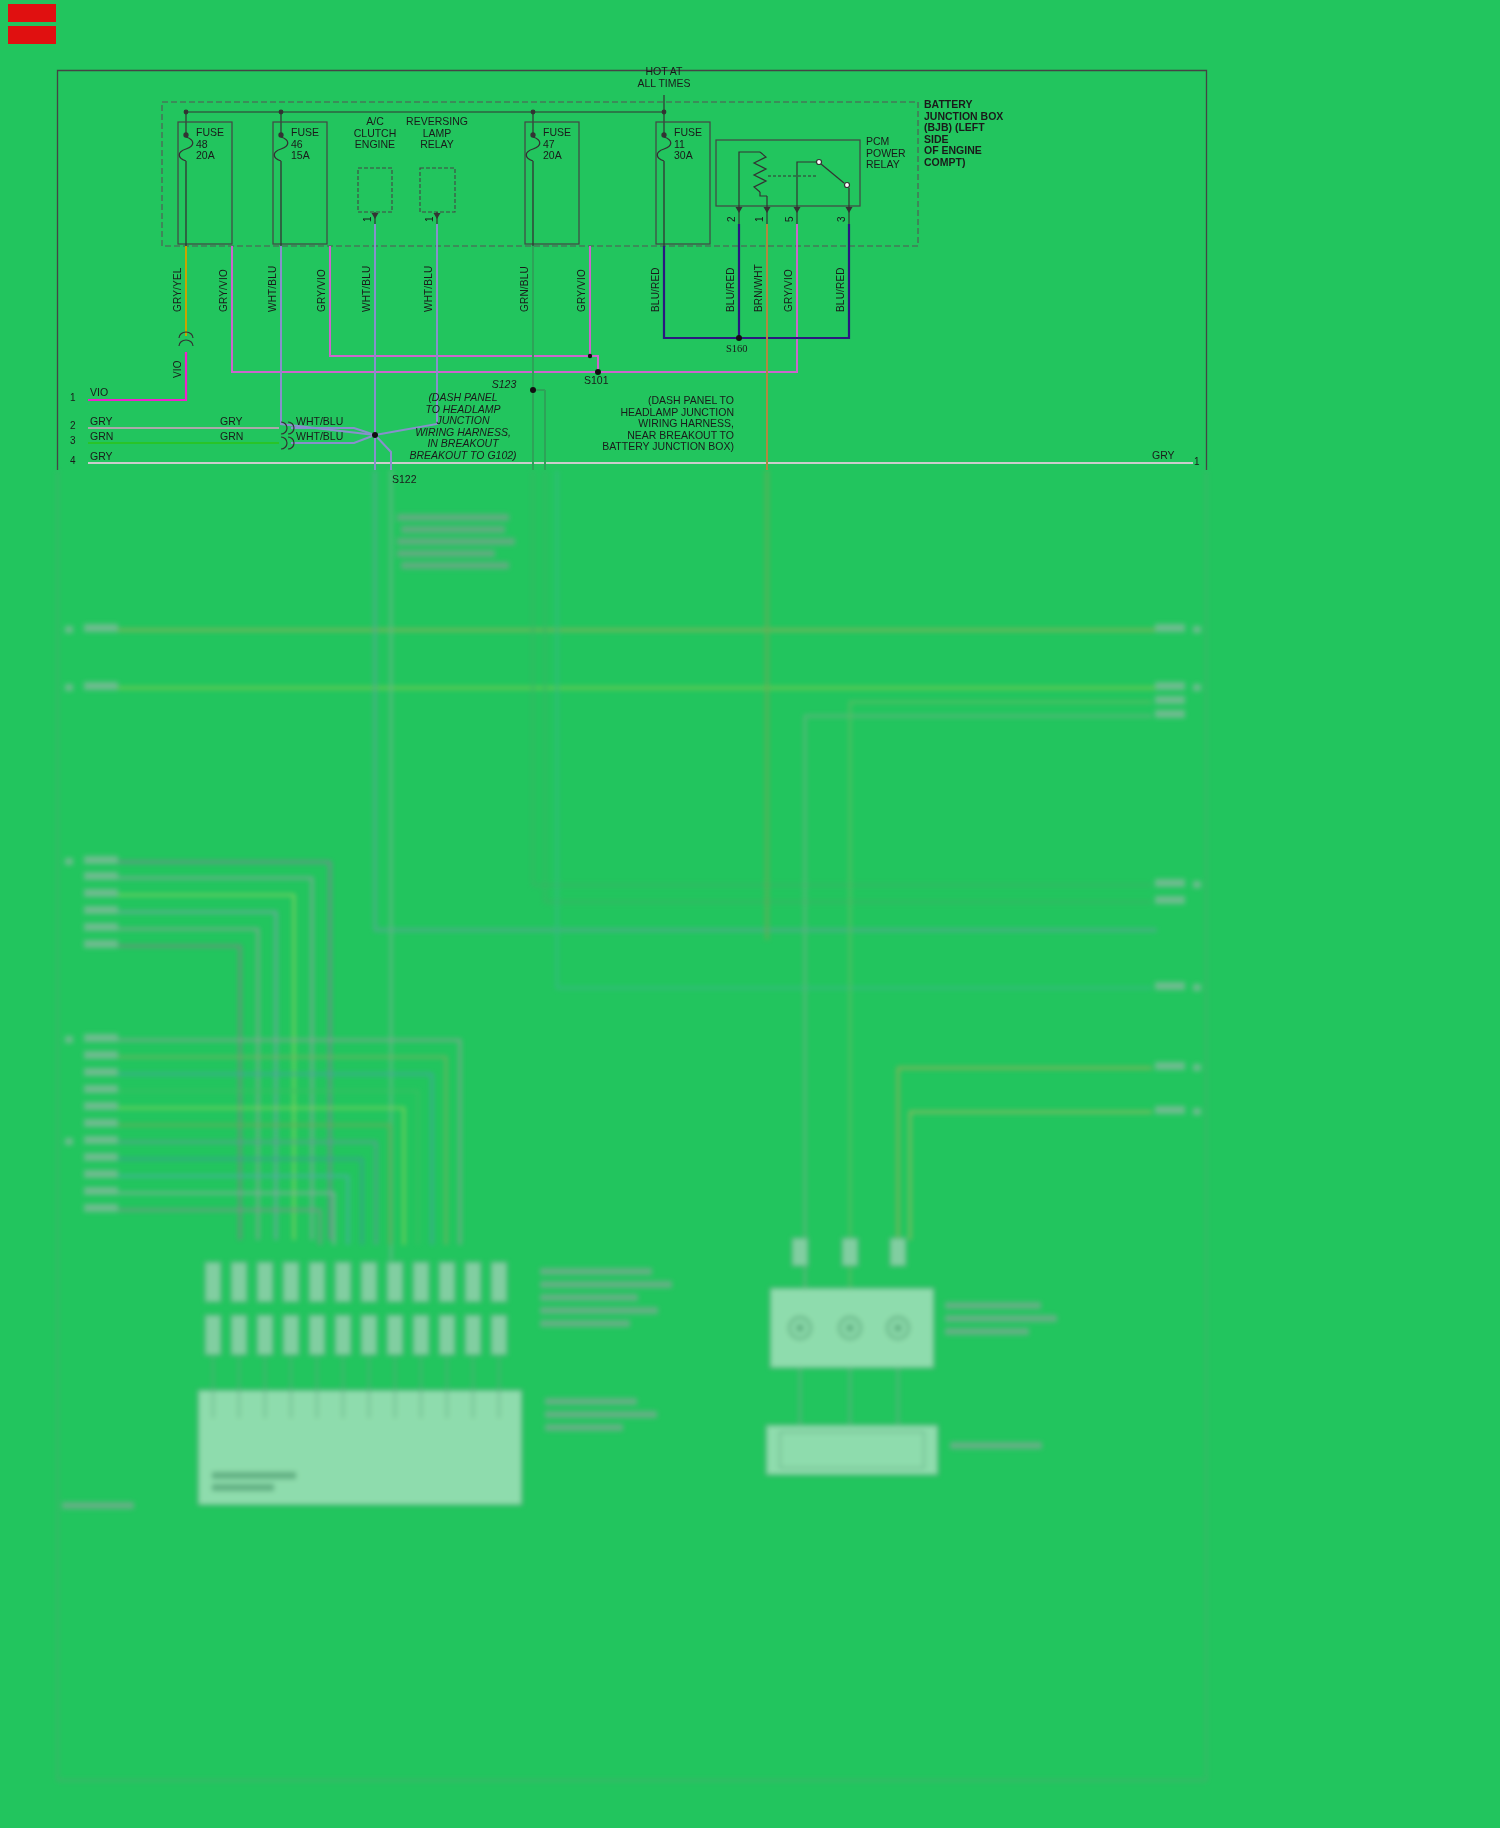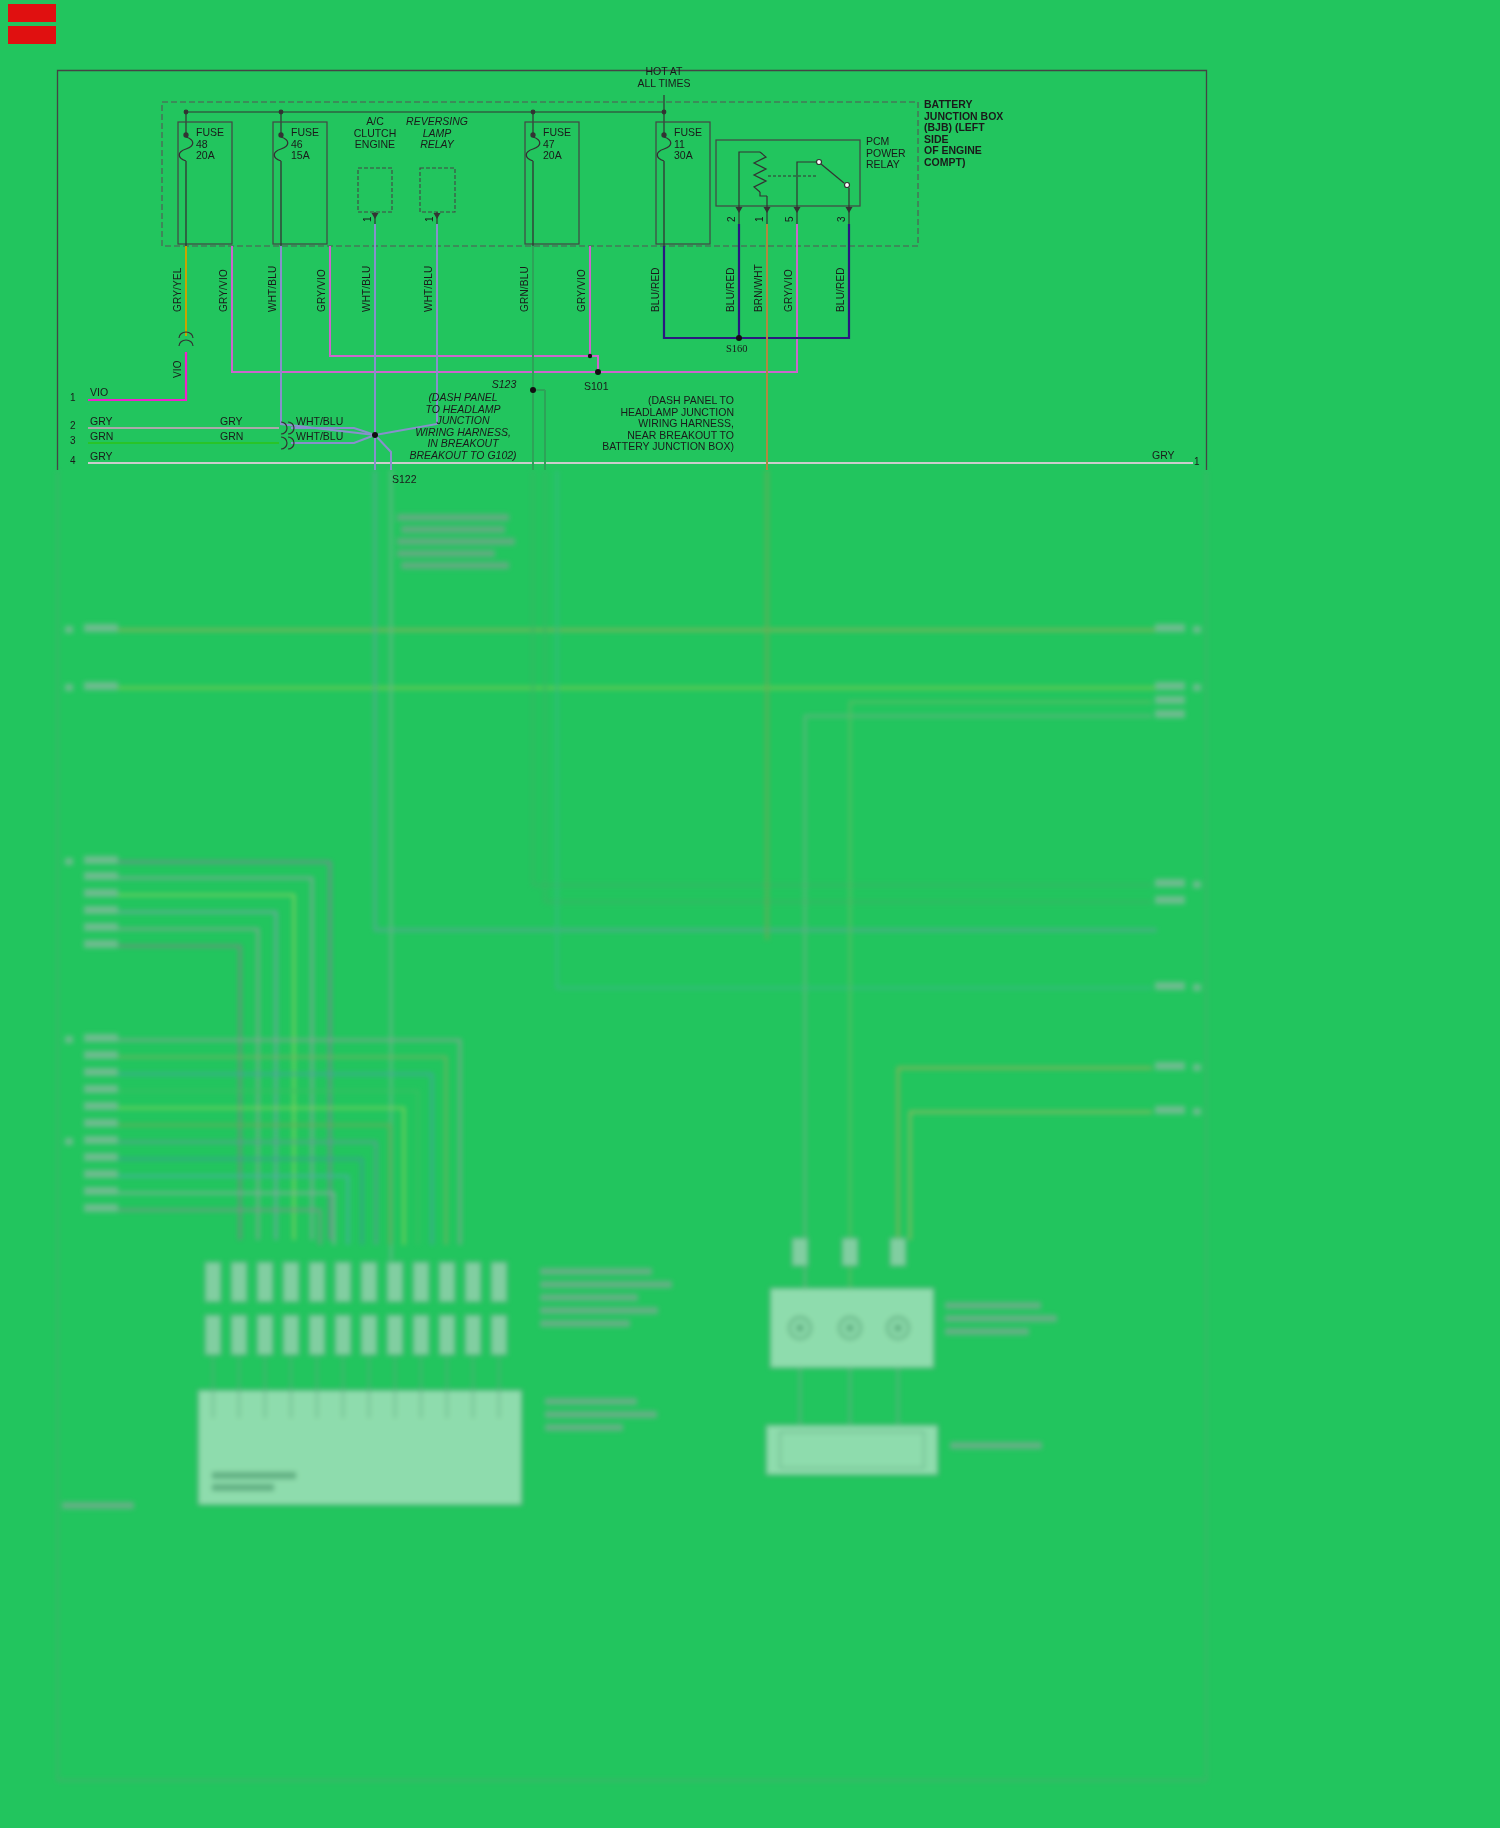--- a/index.html
+++ b/index.html
@@ -176,21 +176,21 @@
   <div class="lbl" style="left:543px; top:127px;">FUSE
 47
 20A</div>
   <div class="lbl" style="left:674px; top:127px;">FUSE
 11
 30A</div>
 
   <div class="lbl ctr" style="left:340px; top:116px; width:70px;">A/C
 CLUTCH
 ENGINE</div>
-  <div class="lbl ctr" style="left:393px; top:116px; width:88px;font-style:italic;">REVERSING
+  <div class="lbl ctr" style="left:393px; top:116px; width:88px;">REVERSING
 LAMP
 RELAY</div>
   <div class="lbl" style="left:866px; top:136px;">PCM
 POWER
 RELAY</div>
 
   <div class="vlabel num" style="left:362px; top:222px;">1</div>
   <div class="vlabel num" style="left:424px; top:222px;">1</div>
   <div class="vlabel num" style="left:726px; top:222px;">2</div>
   <div class="vlabel num" style="left:754px; top:222px;">1</div>
@@ -213,21 +213,21 @@
   <div class="vlabel" style="left:172px; top:378px;">VIO</div>
 
   <div class="lbl" style="left:726px; top:343px;font-family:Liberation Serif, serif;">S160</div>
   <div class="lbl rgt" style="left:480px; top:379px; width:48px;">S123</div>
   <div class="lbl rgt" style="left:396px; top:392px; width:134px;">(DASH PANEL
 TO HEADLAMP
 JUNCTION
 WIRING HARNESS,
 IN BREAKOUT
 BREAKOUT TO G102)</div>
-  <div class="lbl" style="left:584px; top:375px;margin-top:6px;">S101</div>
+  <div class="lbl" style="left:584px; top:375px;">S101</div>
   <div class="lbl" style="left:584px; top:395px; width:150px;text-align:right;">(DASH PANEL TO
 HEADLAMP JUNCTION
 WIRING HARNESS,
 NEAR BREAKOUT TO
 BATTERY JUNCTION BOX)</div>
   <div class="lbl" style="left:392px; top:426px;margin-top:48px;">S122</div>
 
   <div class="lbl num" style="left:70px; top:392px;">1</div>
   <div class="lbl" style="left:90px; top:387px;">VIO</div>
 

